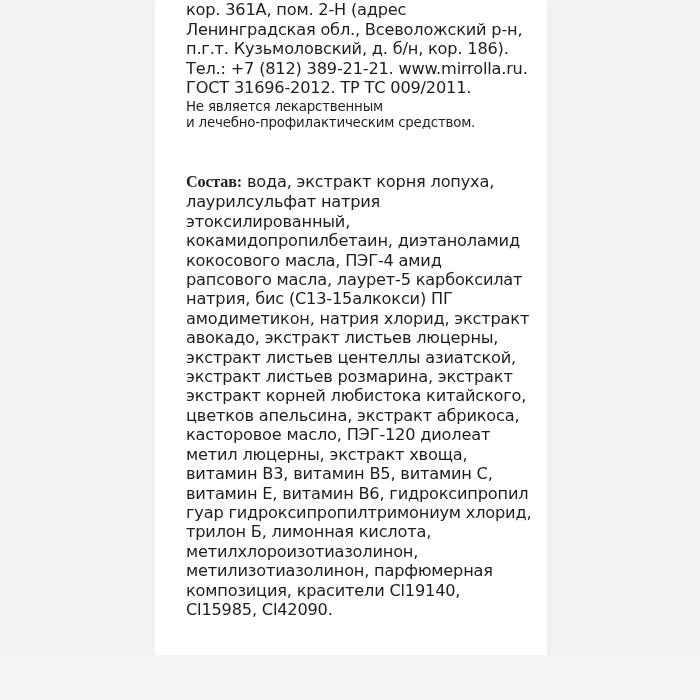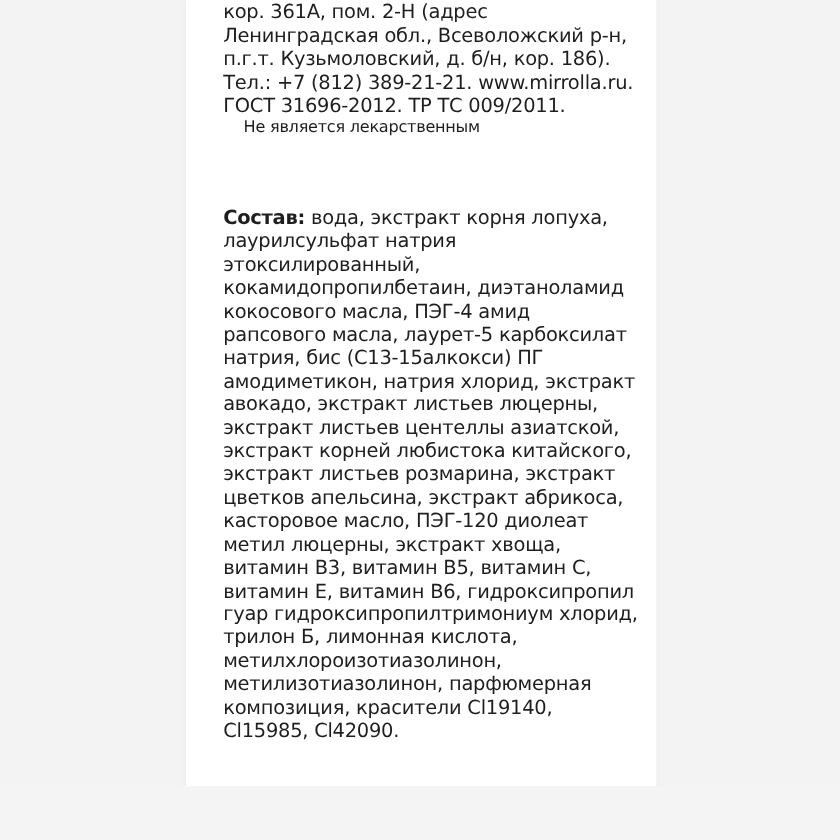--- a/index.html
+++ b/index.html
@@ -41,30 +41,30 @@
     .addr-line, .comp-line {
       white-space: nowrap;
       display: block;
     }
     .addr-line.small {
       font-size: 13.4px;
       line-height: 16px;
     }
     .addr-line.first-small {
       margin-top: 1px;
-      margin-left: 17px;
     }
     .comp-block {
       top: 172px;
       font-size: 16.2px;
       line-height: 19.4px;
       letter-spacing: -0.2px;
     }
     .comp-title {
       font-weight: bold;
+      font-family: Liberation Serif, serif;
     }
     .icons-row {
       position: absolute;
       top: 660px;
       left: 155px;
       width: 392px;
       height: 40px;
     }
     .icon {
       position: absolute;
@@ -94,35 +94,36 @@
 <div class="canvas">
   <div class="label-strip"></div>
 
   <div class="text-block addr-block">
     <span class="addr-line">кор. 361А, пом. 2-Н  (адрес</span>
     <span class="addr-line">Ленинградская обл., Всеволожский р-н,</span>
     <span class="addr-line">п.г.т. Кузьмоловский, д. б/н, кор. 186).</span>
     <span class="addr-line">Тел.: +7 (812) 389-21-21. www.mirrolla.ru.</span>
     <span class="addr-line">ГОСТ 31696-2012. ТР ТС 009/2011.</span>
     <span class="addr-line small first-small">Не является лекарственным</span>
+    <span class="addr-line small">и  лечебно-профилактическим средством.</span>
   </div>
 
   <div class="text-block comp-block">
     <span class="comp-line"><span class="comp-title">Состав:</span><span> вода, экстракт корня лопуха,</span></span>
     <span class="comp-line">лаурилсульфат натрия</span>
     <span class="comp-line">этоксилированный,</span>
     <span class="comp-line">кокамидопропилбетаин, диэтаноламид</span>
     <span class="comp-line">кокосового масла, ПЭГ-4 амид</span>
     <span class="comp-line">рапсового масла, лаурет-5 карбоксилат</span>
     <span class="comp-line">натрия, бис (С13-15алкокси) ПГ</span>
     <span class="comp-line">амодиметикон, натрия хлорид, экстракт</span>
     <span class="comp-line">авокадо, экстракт листьев люцерны,</span>
     <span class="comp-line">экстракт листьев центеллы азиатской,</span>
+    <span class="comp-line">экстракт листьев розмарина, экстракт</span>
     <span class="comp-line">экстракт корней любистока китайского,</span>
-    <span class="comp-line">экстракт листьев розмарина, экстракт</span>
     <span class="comp-line">цветков апельсина, экстракт абрикоса,</span>
     <span class="comp-line">касторовое масло, ПЭГ-120 диолеат</span>
     <span class="comp-line">метил люцерны, экстракт хвоща,</span>
     <span class="comp-line">витамин В3, витамин В5, витамин С,</span>
     <span class="comp-line">витамин Е, витамин В6, гидроксипропил</span>
     <span class="comp-line">гуар гидроксипропилтримониум хлорид,</span>
     <span class="comp-line">трилон Б, лимонная кислота,</span>
     <span class="comp-line">метилхлороизотиазолинон,</span>
     <span class="comp-line">метилизотиазолинон, парфюмерная</span>
     <span class="comp-line">композиция, красители Cl19140,</span>

